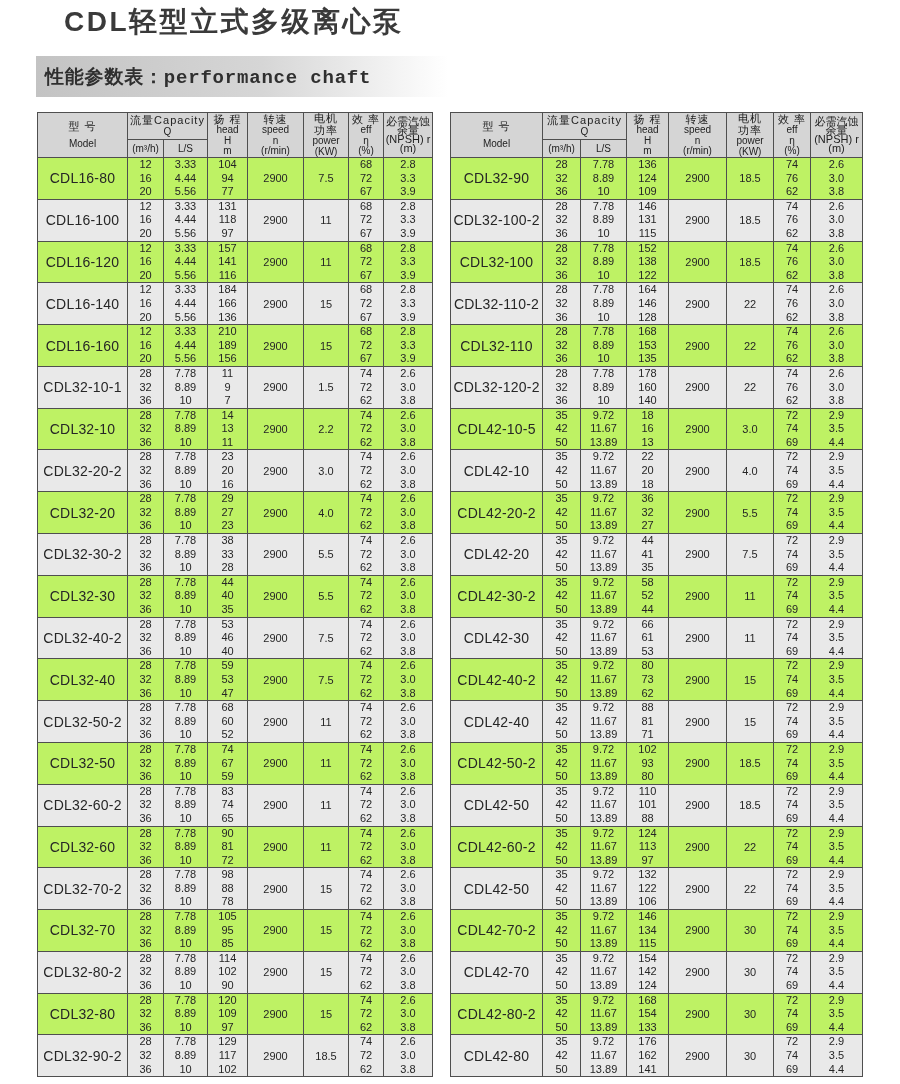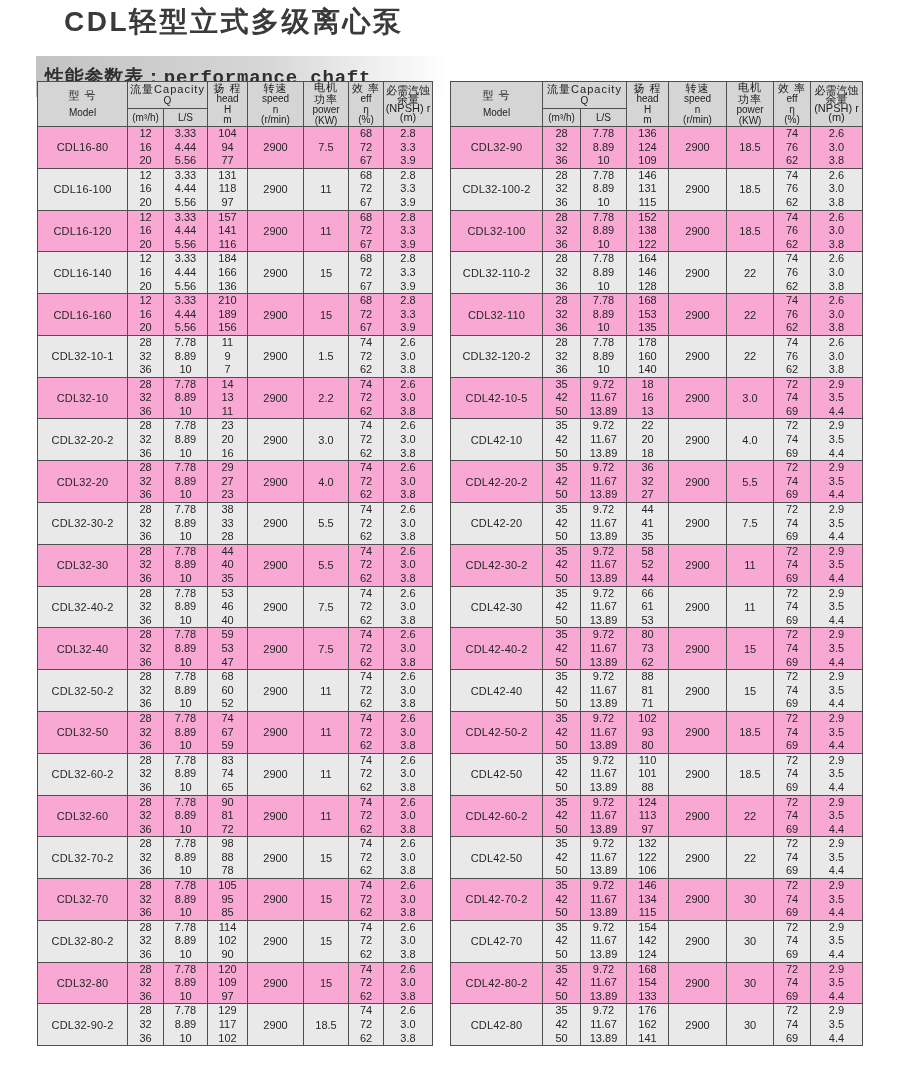--- a/index.html
+++ b/index.html
@@ -18,41 +18,41 @@
   .section-band {
     position:absolute; left:36px; top:56px; width:412px; height:41px;
     background:linear-gradient(to right, #c3c3c3 0%, #d6d6d6 55%, rgba(245,245,245,0) 100%);
     display:flex; align-items:center;font-family:Liberation Mono, monospace;
   }
   .section-band .txt {
     font-size:19px; font-weight:600; color:#2f2f2f; padding-left:9px;
     letter-spacing:0.8px; white-space:nowrap;
   }
   table.ptable {
-    position:absolute; top:81px; border-collapse:collapse; table-layout:fixed;
-    background:#f9a8d4;
+    position:absolute; top:112px; border-collapse:collapse; table-layout:fixed;
+    background:#bef264;
   }
   #table-left  { left:37px;  width:395px; }
   #table-right { left:450px; width:412px; }
   .ptable th, .ptable td {
     border:1px solid #4f4f4f; text-align:center; vertical-align:middle;
     padding:0; overflow:hidden;
   }
   .ptable thead th { background:#d5d5d5; font-weight:normal; color:#222; }
   .ptable thead tr.hr1 th { height:26px; }
   .ptable thead tr.hr2 th { height:17px; font-size:10px; line-height:11px; }
   .hdr-cn { font-size:11px; line-height:11.5px; letter-spacing:1px; }
   .hdr-en { font-size:10px; line-height:10.5px; letter-spacing:0; }
   .hdr-sm { font-size:11px; line-height:9px; }
   .hdr-gap { margin-top:7px; }
   .ptable tbody tr { height:41.6px; }
   .ptable tbody tr:nth-child(even) td { background:#e9e9e9; }
   .ptable tbody td { font-size:11px; color:#262626; }
   .ptable tbody td div { line-height:13.6px; }
-  .ptable td.model-cell { font-size:11px; letter-spacing:0.2px; }
+  .ptable td.model-cell { font-size:14px; letter-spacing:0.2px; }
 </style>
 </head>
 <body>
 
 <div class="page">
 
   <div class="title-cn">CDL轻型立式多级离心泵</div>
 
   <div class="section-band">
     <span class="txt">性能参数表：performance chaft</span>

